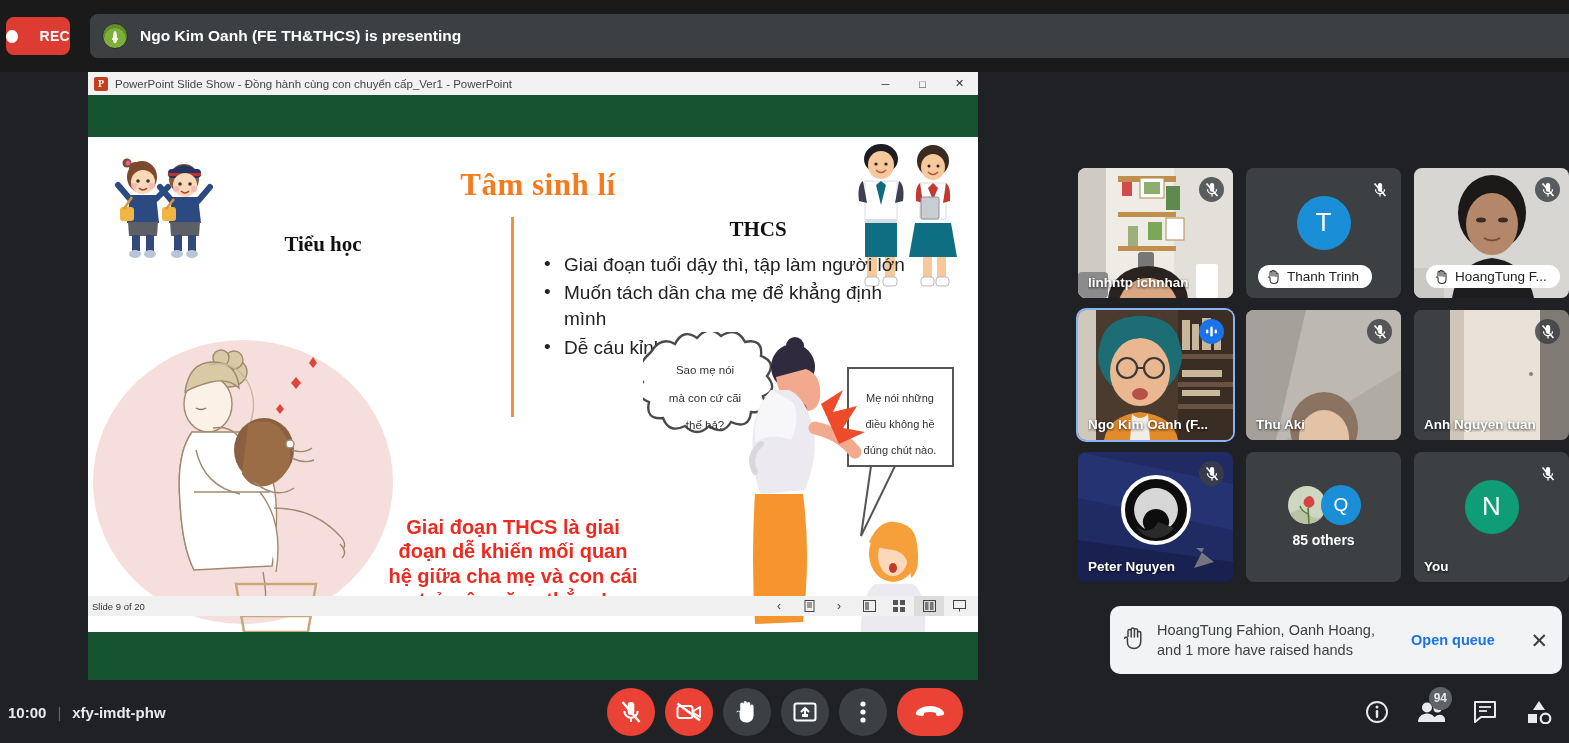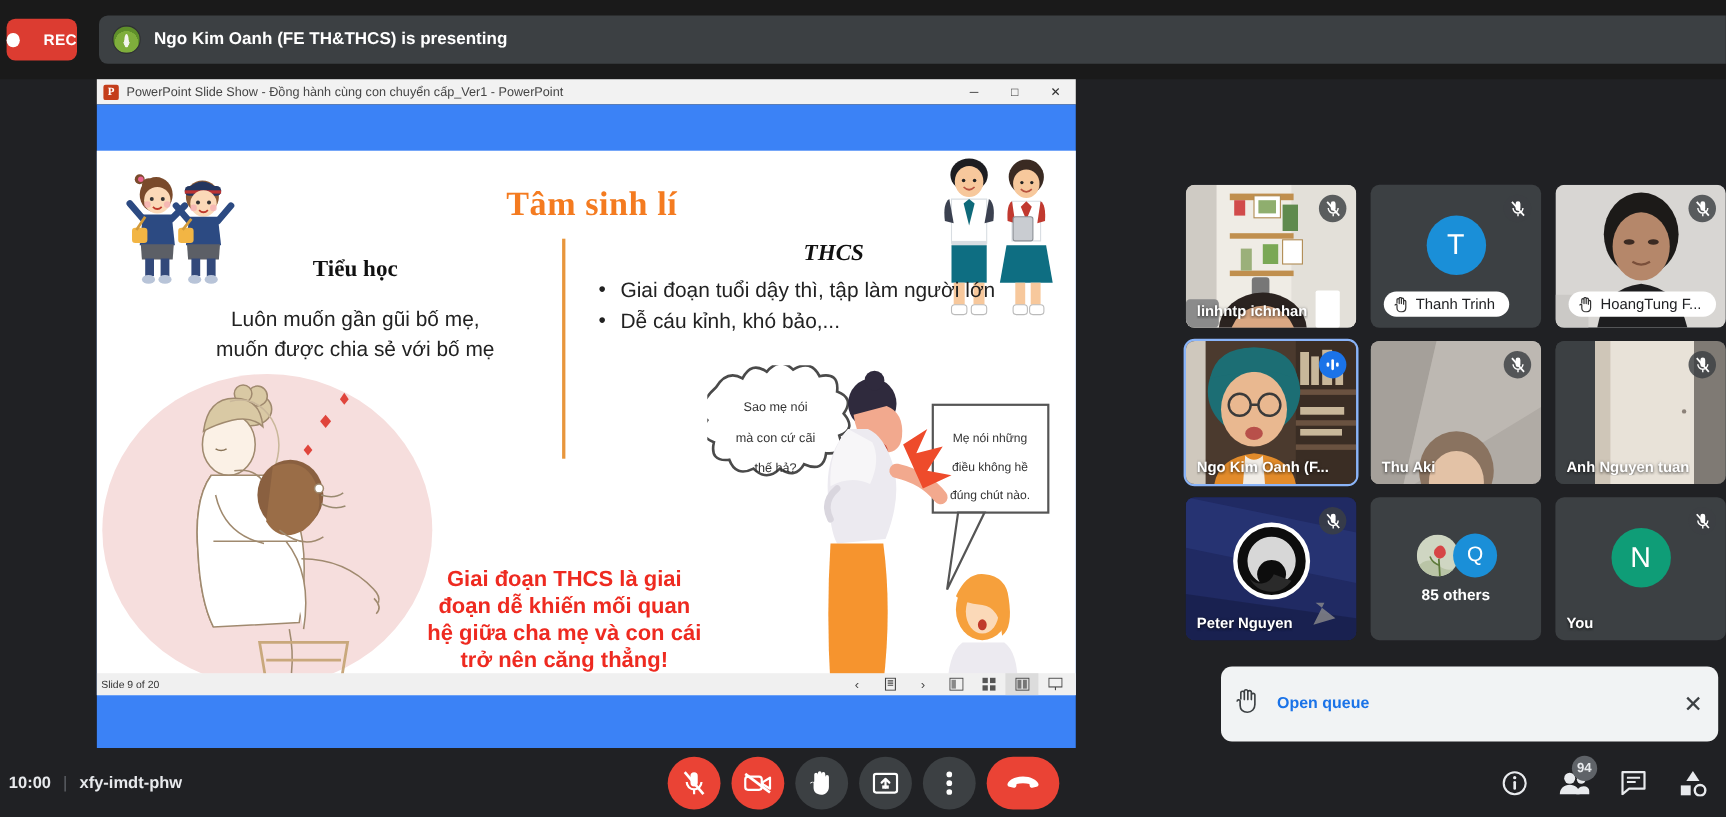--- a/index.html
+++ b/index.html
@@ -54,27 +54,27 @@
     font-size: 10px; font-weight: bold; line-height: 14px; text-align: center;
     border-radius: 2px; margin-right: 7px; font-family: "Liberation Serif", serif;
   }
   .ppt-title { font-size: 11.5px; color: #444; }
   .ppt-winbtns { position: absolute; right: 0; top: 0; height: 23px; display: flex; }
   .ppt-winbtn {
     width: 37px; height: 23px; display: flex; align-items: center; justify-content: center;
     font-size: 11px; color: #333;
   }
 
-  .ppt-body { height: 587px; background: #3b82f6; position: relative; }
+  .ppt-body { height: 587px; background: #14532d; position: relative; }
   .slide-canvas {
     position: absolute; left: 0; top: 42px; width: 890px; height: 495px;
     background: #fff; overflow: hidden;
   }
   .slide-statusbar {
-    position: absolute; left: 0; bottom: 0; width: 890px; height: 20px;
+    position: absolute; left: 0; bottom: 16px; width: 890px; height: 20px;
     background: #f0f0f0; display: flex; align-items: center;
     font-size: 9.5px; color: #333; padding-left: 4px;
   }
   .sb-icons { margin-left: auto; display: flex; align-items: center; gap: 0; padding-right: 4px; }
   .sb-ic {
     width: 30px; height: 20px; display: flex; align-items: center; justify-content: center;
     color: #444; font-size: 12px;
   }
   .sb-ic.active { background: #dcdcdc; }
 
@@ -85,21 +85,21 @@
     font-size: 31px; color: #F47B20; letter-spacing: .5px;
   }
   .slide-divider {
     position: absolute; left: 423px; top: 80px; width: 3px; height: 200px; background: #E8963C;
   }
   .col-head {
     position: absolute; font-family: "Liberation Serif", serif; font-weight: bold;
     font-size: 21px; color: #111; text-align: center;
   }
   .col-head.left { left: 130px; top: 95px; width: 210px; }
-  .col-head.right { left: 590px; top: 80px; width: 160px; font-style: italic; }
+  .col-head.right { left: 590px; top: 80px; width: 160px; }
   .left-text {
     position: absolute; left: 75px; top: 140px; width: 320px; text-align: center;
     font-size: 19px; color: #222; line-height: 1.45;
   }
   .bullets {
     position: absolute; left: 450px; top: 115px; width: 380px;
     font-size: 19px; color: #222; line-height: 1.38; list-style: none;
   }
   .bullets li { position: relative; padding-left: 26px; margin-bottom: 2px; }
   .bullets li::before {
@@ -302,23 +302,23 @@
           <rect x="78" y="142" width="13" height="9" rx="3" fill="#fff" stroke="#bbb"></rect>
           <rect x="93" y="142" width="13" height="9" rx="3" fill="#fff" stroke="#bbb"></rect>
           <rect x="78" y="62" width="18" height="22" rx="2" fill="#c9ccd1" stroke="#8b8f95"></rect>
         </g>
       </svg>
 
       <div class="slide-title">Tâm sinh lí</div>
       <div class="slide-divider"></div>
       <div class="col-head left">Tiểu học</div>
       <div class="col-head right">THCS</div>
-      <div class="left-text">Luôn muốn gần gũi bố mẹ,<br>muốn được chia sẻ với bố mẹ</div>
       <ul class="bullets">
           <li>Giai đoạn tuổi dậy thì, tập làm người lớn</li>
+          <li>Muốn tách dần cha mẹ để khẳng định mình</li>
           <li>Dễ cáu kỉnh, khó bảo,...</li>
         </ul>
 
       <svg class="mom-hug" viewBox="0 0 330 300">
         <ellipse cx="155" cy="150" rx="150" ry="142" fill="#f6dedd"></ellipse>
         <path d="M225 25 l4 6 -4 5 -4 -5z" fill="#e0453c"></path>
         <path d="M208 45 l5 6 -5 6 -5 -6z" fill="#e0453c"></path>
         <path d="M192 72 l4 5 -4 5 -4 -5z" fill="#e0453c"></path>
         <g fill="none" stroke="#a08a6f" stroke-width="1.4">
           <ellipse cx="140" cy="40" rx="19" ry="15" fill="#d9c9a4"></ellipse>
@@ -634,20 +634,21 @@
   </span>
   <span class="tile-name">You</span>
 </div>
 
 <div class="toast">
   <span>
     <svg width="21" height="23" viewBox="0 0 21 23">
         <path d="M4 10V4a1.6 1.6 0 0 1 3.2 0v6V2.6a1.6 1.6 0 0 1 3.2 0V10V3.4a1.6 1.6 0 0 1 3.2 0V10V6a1.6 1.6 0 0 1 3.2 0v8.5c0 4-2.8 7-6.8 7s-6.6-2.4-6.6-6.2v-3.8c0-2-3-1.6-3 .5" fill="none" stroke="#3c4043" stroke-width="1.5" stroke-linejoin="round"></path>
       </svg>
   </span>
+  <span class="toast-text">HoangTung Fahion, Oanh Hoang, and 1 more have raised hands</span>
   <span class="toast-link">Open queue</span>
   <span class="toast-close">✕</span>
 </div>
 
 <div class="bottombar">
   <div class="meet-meta">
     <span>10:00</span>
     <span class="meta-sep">|</span>
     <span>xfy-imdt-phw</span>
   </div>

